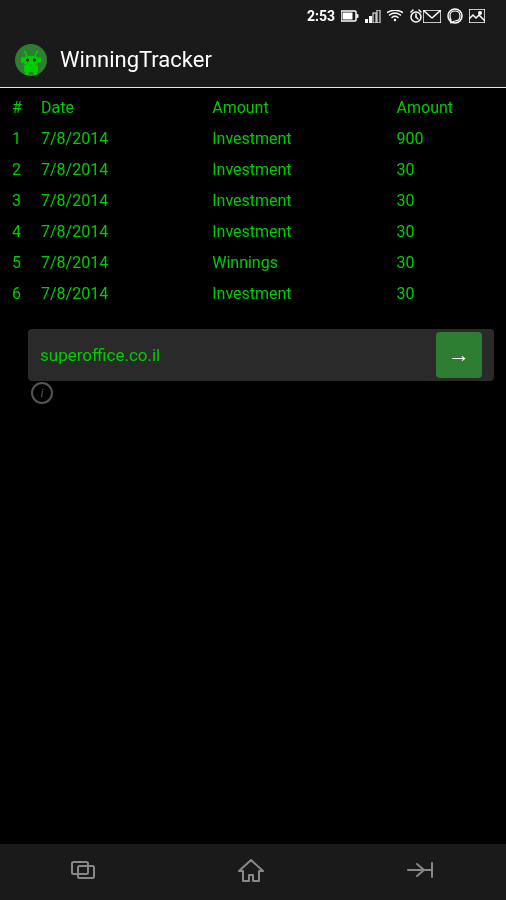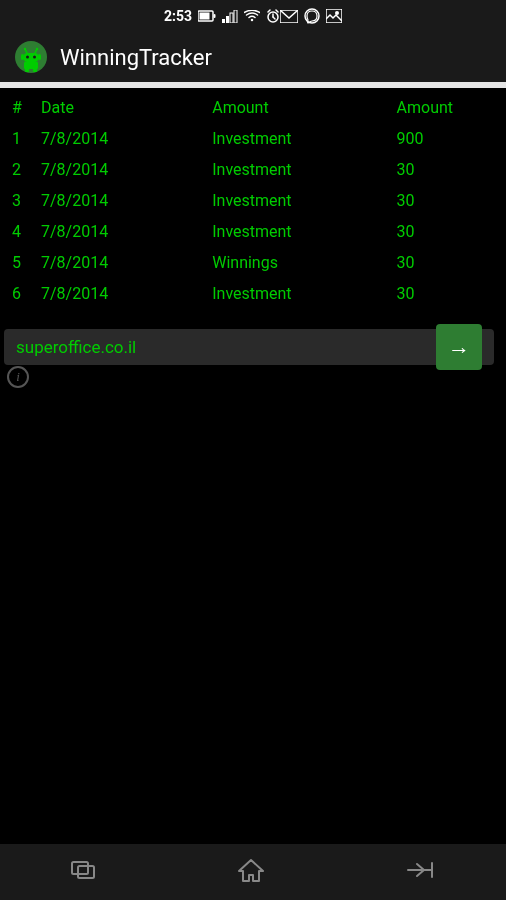--- a/index.html
+++ b/index.html
@@ -13,21 +13,21 @@
       position: relative;
     }
 
     
     .status-bar {
       width: 100%;
       height: 32px;
       background: #1a1a1a;
       display: flex;
       align-items: center;
-      justify-content: center;
+      justify-content: flex-end;
       padding: 0 21px;
     }
     .status-left {
       display: flex;
       align-items: center;
       gap: 6px;
       color: #fff;
       font-size: 14px;
       font-weight: bold;
     }
@@ -39,21 +39,21 @@
 
     
     .app-bar {
       width: 100%;
       height: 56px;
       background: #1a1a1a;
       display: flex;
       align-items: center;
       padding: 0 14px;
       gap: 12px;
-      border-bottom: 6px solid #e5e5e5;
+      border-bottom: 1px solid #e5e5e5;
     }
     .app-icon {
       width: 34px;
       height: 34px;
     }
     .app-title {
       color: #fff;
       font-size: 22px;
       font-weight: normal;
     }
@@ -81,26 +81,26 @@
       padding: 6px 4px;
       text-align: left;
     }
     .col-num { width: 22px; }
     .col-date { width: 130px; }
     .col-action { width: 140px; }
     .col-amount { width: 80px; }
 
     
     .url-bar-container {
-      margin: 20px 12px 0 4px;
+      margin: 20px 12px 0 28px;
       background: #2a2a2a;
       border-radius: 4px;
       display: flex;
       align-items: center;
-      height: 36px;
+      height: 52px;
       padding: 0 12px;
       position: relative;
     }
     .url-text {
       color: #00cc00;
       font-size: 17px;
       flex: 1;
     }
     .go-button {
       width: 46px;

